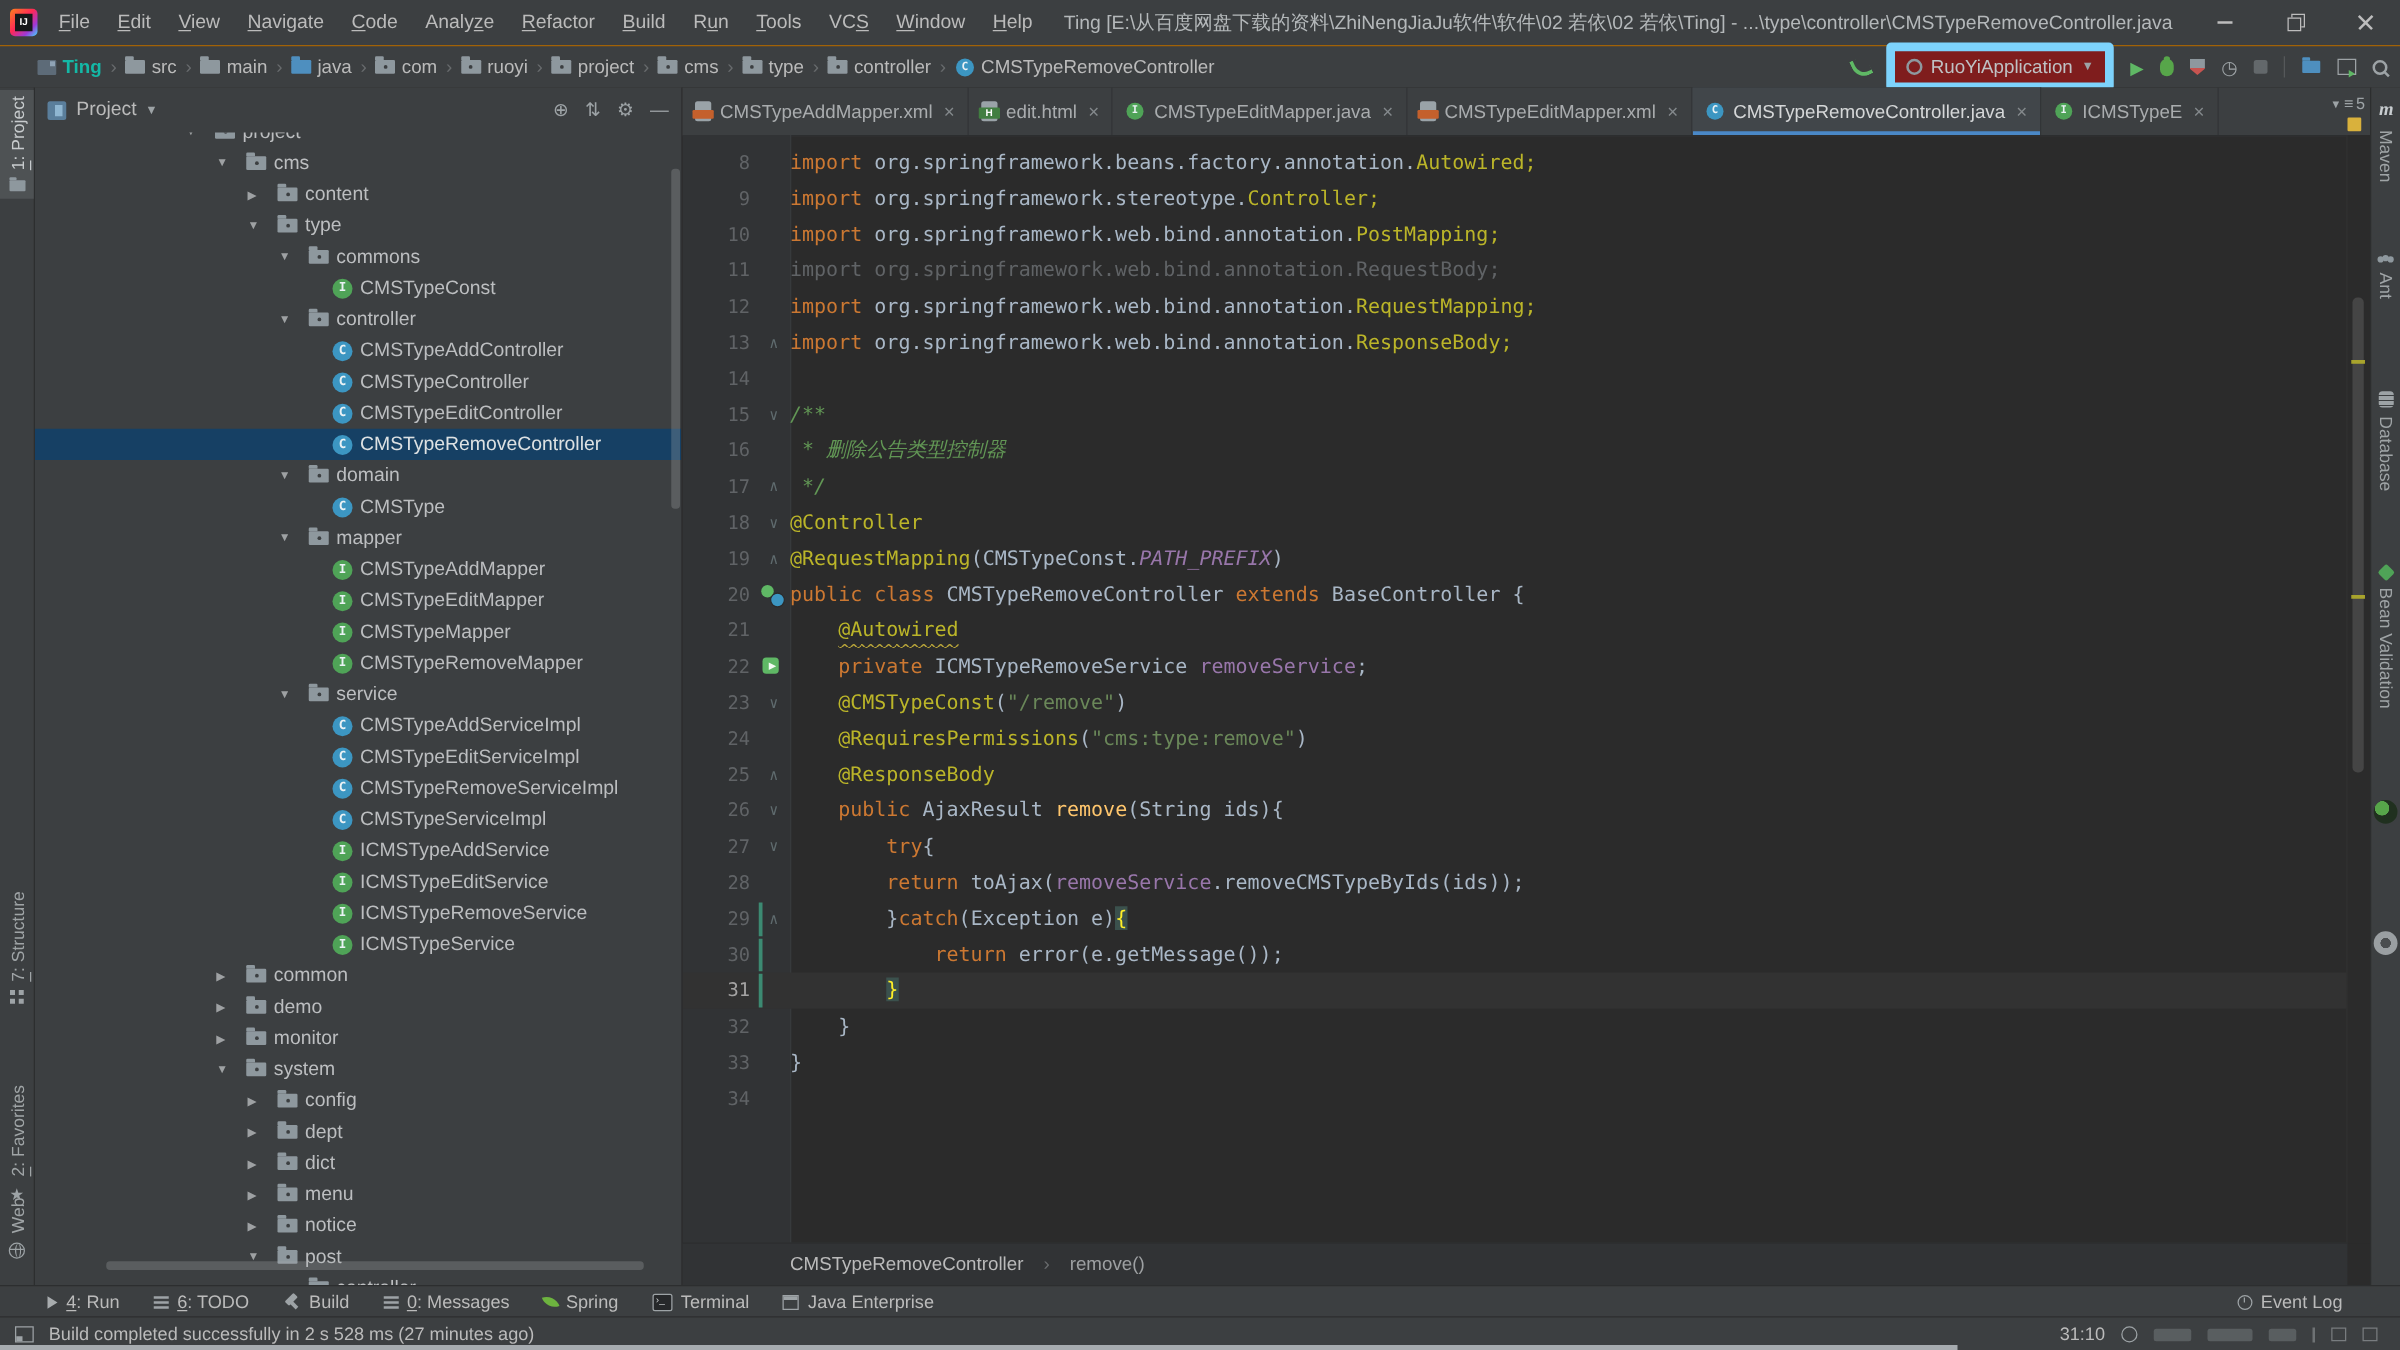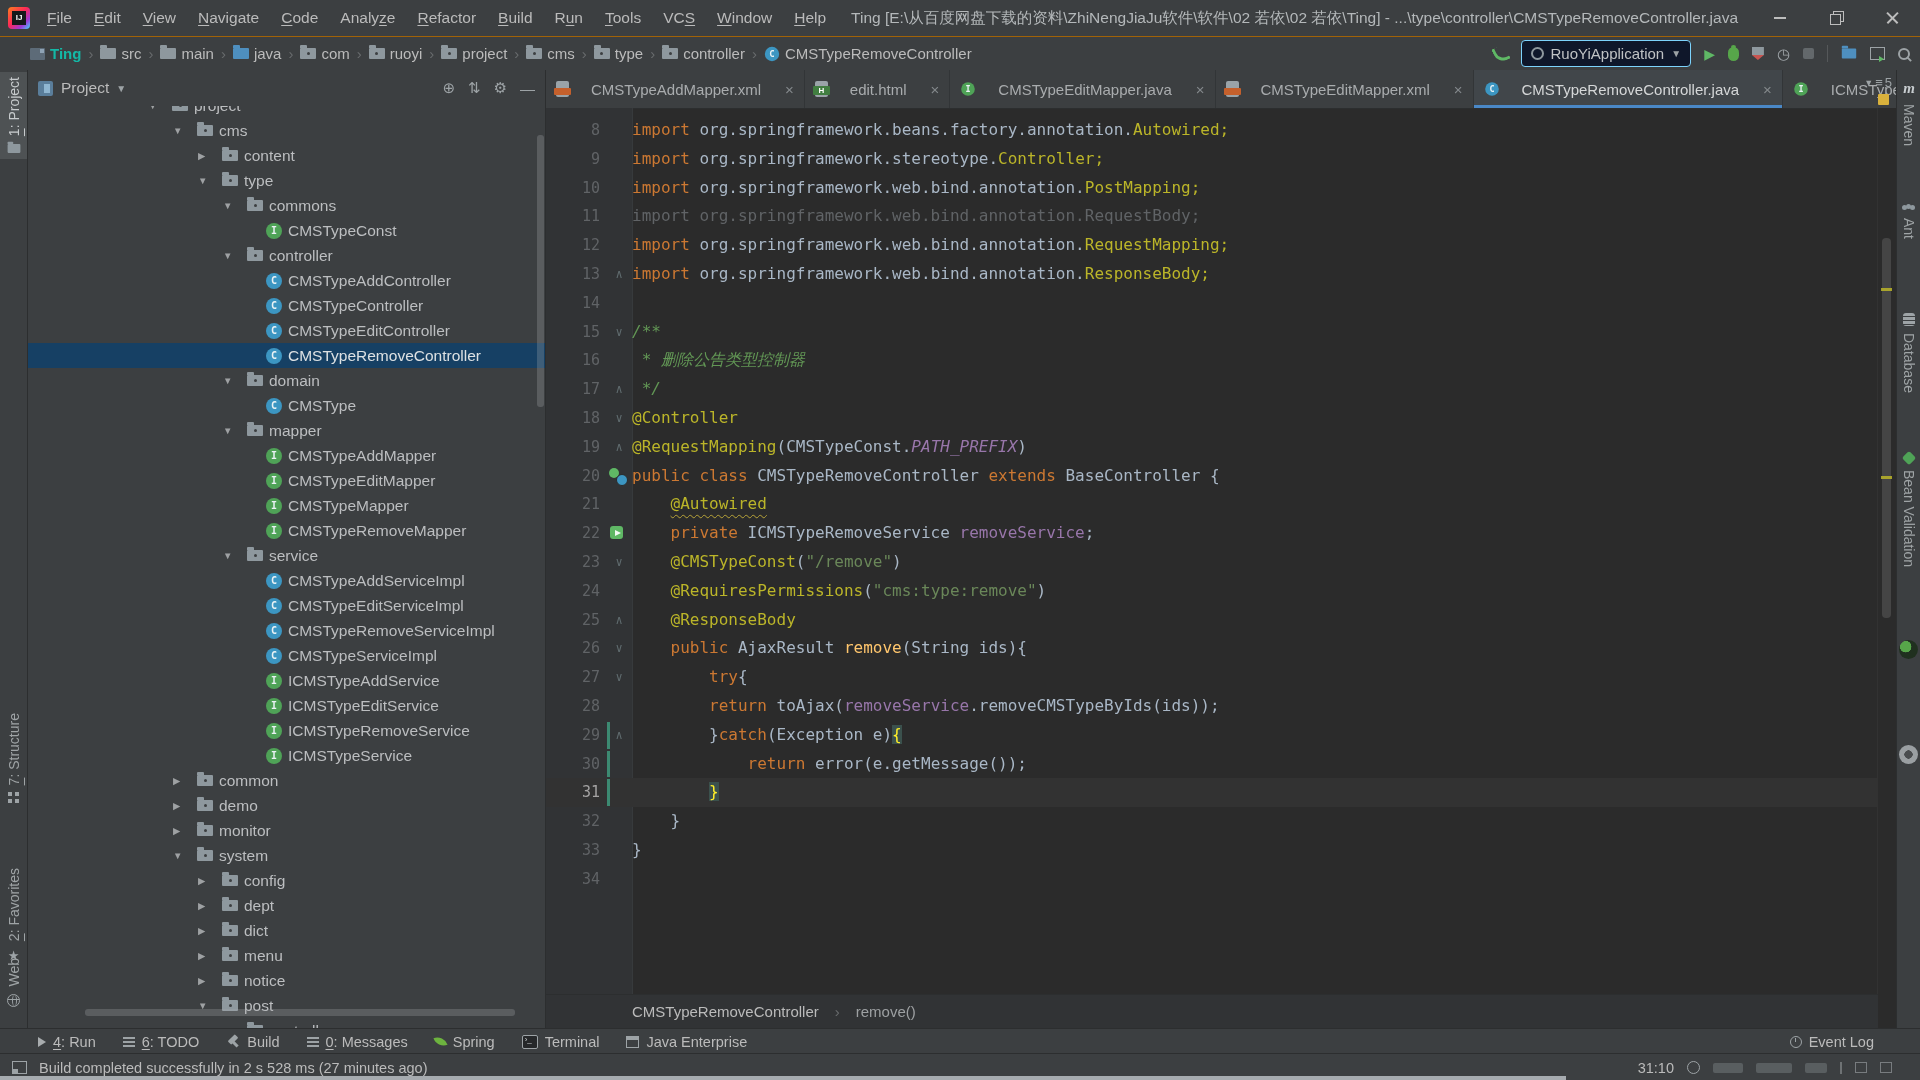--- a/index.html
+++ b/index.html
@@ -26,22 +26,22 @@
   .wclose::before{transform:rotate(45deg);}  .wclose::after{transform:rotate(-45deg);}
 
   
   .navbar{position:absolute;left:0;top:37px;width:1920px;height:33px;background:#3C3F41;
           border-bottom:1px solid #2c2e2f;display:flex;align-items:center;}
   #breadcrumbs{display:flex;align-items:center;margin-left:30px;font-size:15px;white-space:nowrap;}
   .crumb{display:flex;align-items:center;gap:5px;}
   .crumb-root{color:#14b8a6;font-weight:bold;}
   .crumb-sep{color:#686B6D;margin:0 7px;font-size:15px;}
   .nav-right{margin-left:auto;display:flex;align-items:center;gap:13px;margin-right:10px;}
-  .runbox{display:flex;align-items:center;gap:7px;height:25px;padding:0 9px;border:1px solid #7dd3fc;
-          border-radius:4px;background:#0f172a;font-size:15px;color:#BFC2C4;}
+  .runbox{display:flex;align-items:center;gap:7px;height:25px;padding:0 9px;border:7px solid #7dd3fc;
+          border-radius:4px;background:#7f1d1d;font-size:15px;color:#BFC2C4;}
   .i-appcfg{width:13px;height:13px;border-radius:50%;border:2px solid #8E989E;box-sizing:border-box;}
   .dd-arrow{font-size:10px;color:#9DA3A6;}
   .glyph-run{color:#5FB865;font-size:14px;}
   .i-bug{width:11px;height:14px;background:#57A64A;border-radius:6px;position:relative;}
   .i-bug::before{content:"";position:absolute;top:-2px;left:3px;width:5px;height:4px;border-radius:50%;background:#57A64A;}
   .i-cov{width:12px;height:13px;background:linear-gradient(#8E989E 58%,#C75450 58%);
          clip-path:polygon(0 0,100% 0,100% 62%,50% 100%,0 62%);}
   .glyph-clock{color:#9DA3A6;font-size:15px;}
   .i-stop{width:11px;height:11px;background:#63686B;border-radius:2px;}
   .vsep{width:1px;height:17px;background:#55585A;}
@@ -104,21 +104,21 @@
   .tree-row{height:25px;display:flex;align-items:center;gap:6px;font-size:15.5px;color:#BCBEC0;white-space:nowrap;}
   .tree-row.selected{background:#164064;color:#DDE1E3;}
   .tree-arrow{width:18px;flex:none;font-size:9.5px;color:#9EA1A3;text-align:left;}
   .vthumb{position:absolute;top:65px;right:1px;width:7px;height:272px;background:rgba(170,174,177,.28);border-radius:3px;}
   .hthumb{position:absolute;bottom:12px;left:57px;width:430px;height:7px;background:rgba(170,174,177,.28);border-radius:3px;}
 
   
   .editor{position:absolute;left:546px;top:70px;width:1350px;height:958px;background:#2B2B2B;}
   .tabbar{position:absolute;left:0;top:0;right:0;height:38px;background:#3C3F41;border-bottom:1px solid #2c2e2f;
           display:flex;align-items:stretch;}
-  .tab{display:flex;align-items:center;gap:22px;padding:0 10px;font-size:15px;color:#A9ACAE;
+  .tab{display:flex;align-items:center;gap:7px;padding:0 10px;font-size:15px;color:#A9ACAE;
        border-right:1px solid #323537;}
   .tab.active{background:#41464A;color:#D5D7D8;box-shadow:inset 0 -3px 0 #4A88C7;}
   .tab-close{color:#84898C;font-size:15px;margin-left:2px;}
   .hidden-tabs{position:absolute;right:4px;top:5px;display:flex;align-items:center;gap:2px;color:#9DA3A6;font-size:13px;}
   .inspections{position:absolute;right:7px;top:24px;width:11px;height:11px;background:#D9B13C;border-radius:1px;z-index:6;}
   .codewrap{position:absolute;left:0;top:38px;right:18px;bottom:33px;overflow:hidden;
             font-family:"DejaVu Sans Mono",monospace;font-size:16px;line-height:28.8px;padding-top:8px;}
   .codewrap::before{content:"";position:absolute;left:0;top:0;bottom:0;width:86px;background:#313335;border-right:1px solid #373A3C;}
   .codeline{position:relative;height:28.8px;white-space:pre;}
   .codeline.cur{background:#323232;}
@@ -159,21 +159,21 @@
   .i-jee{width:13px;height:12px;border:1px solid #9DA3A6;box-sizing:border-box;}
   .i-jee::before{content:"";display:block;height:3px;background:#9DA3A6;}
   .event-log{margin-left:auto;margin-right:46px;display:flex;align-items:center;gap:7px;}
   .i-elog{width:12px;height:12px;border:1.5px solid #9DA3A6;border-radius:50%;position:relative;box-sizing:border-box;}
   .i-elog::after{content:"";position:absolute;left:4px;top:1.5px;width:1.5px;height:4px;background:#9DA3A6;}
   .statusbar{position:absolute;left:0;top:1053px;width:1920px;height:27px;background:#3C3F41;border-top:1px solid #2c2e2f;
              display:flex;align-items:center;font-size:14.5px;color:#BBBBBB;}
   .i-win{width:13px;height:11px;border:1px solid #9DA3A6;position:relative;margin-left:12px;flex:none;}
   .i-win::after{content:"";position:absolute;left:0;bottom:0;width:5px;height:4px;background:#9DA3A6;}
   .status-msg{margin-left:12px;}
-  .status-right{margin-left:auto;display:flex;align-items:center;gap:13px;padding-right:28px;}
+  .status-right{margin-left:auto;display:flex;align-items:center;gap:13px;padding-right:18px;}
   .i-circ{width:13px;height:13px;border:1.5px solid #9DA3A6;border-radius:50%;box-sizing:border-box;}
   .blob{height:10px;border-radius:2px;background:rgba(160,165,168,.3);}
   .b1{width:30px}.b2{width:36px}.b3{width:22px}
   .tbar{width:2px;height:12px;background:rgba(160,165,168,.5);}
   .sq{width:12px;height:11px;border:1px solid rgba(160,165,168,.6);box-sizing:border-box;}
   .taskbar-strip{position:absolute;left:0;top:1076px;width:1566px;height:4px;background:#A6ABAF;z-index:9;}
 </style>
 </head>
 <body>
 

